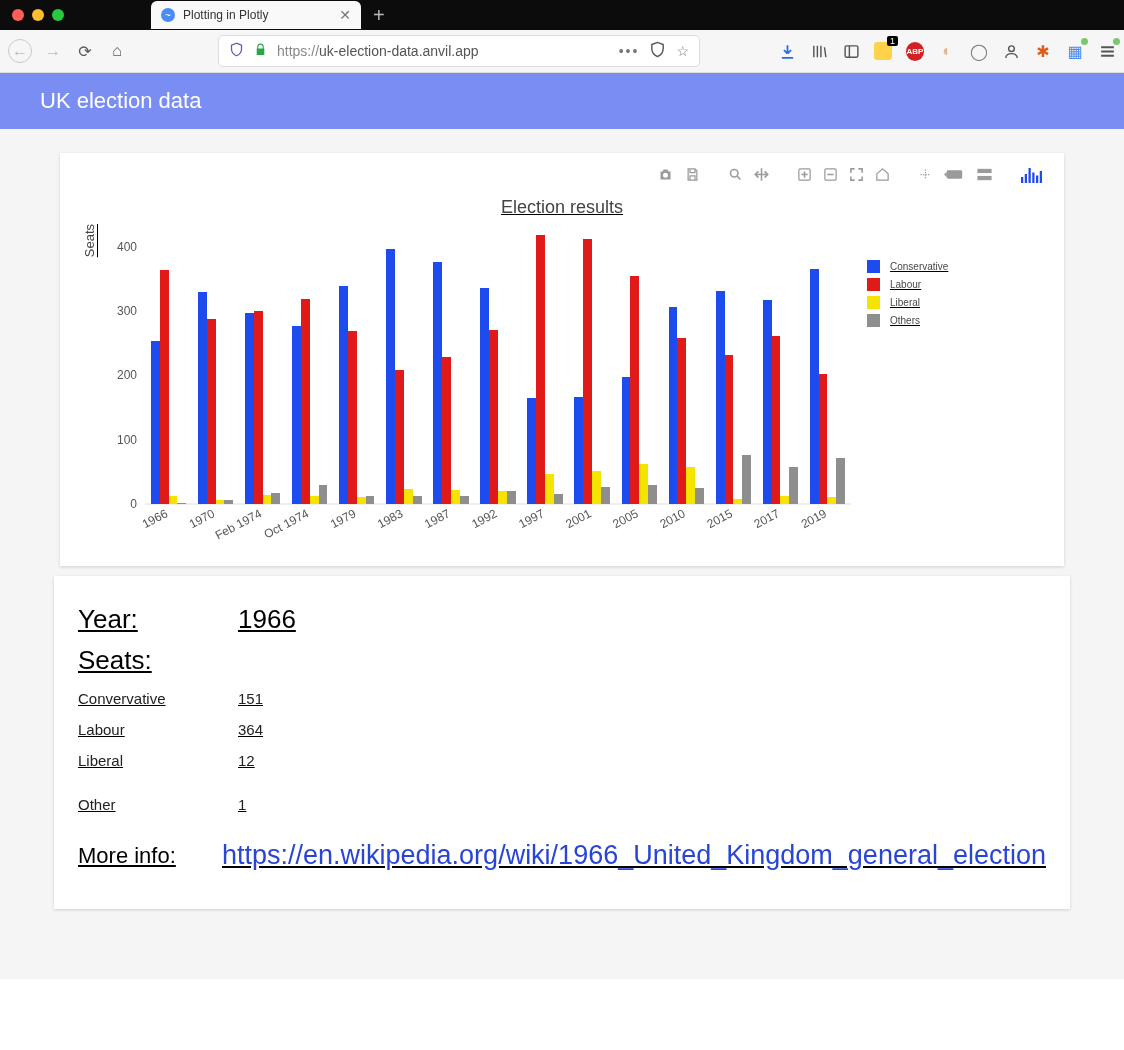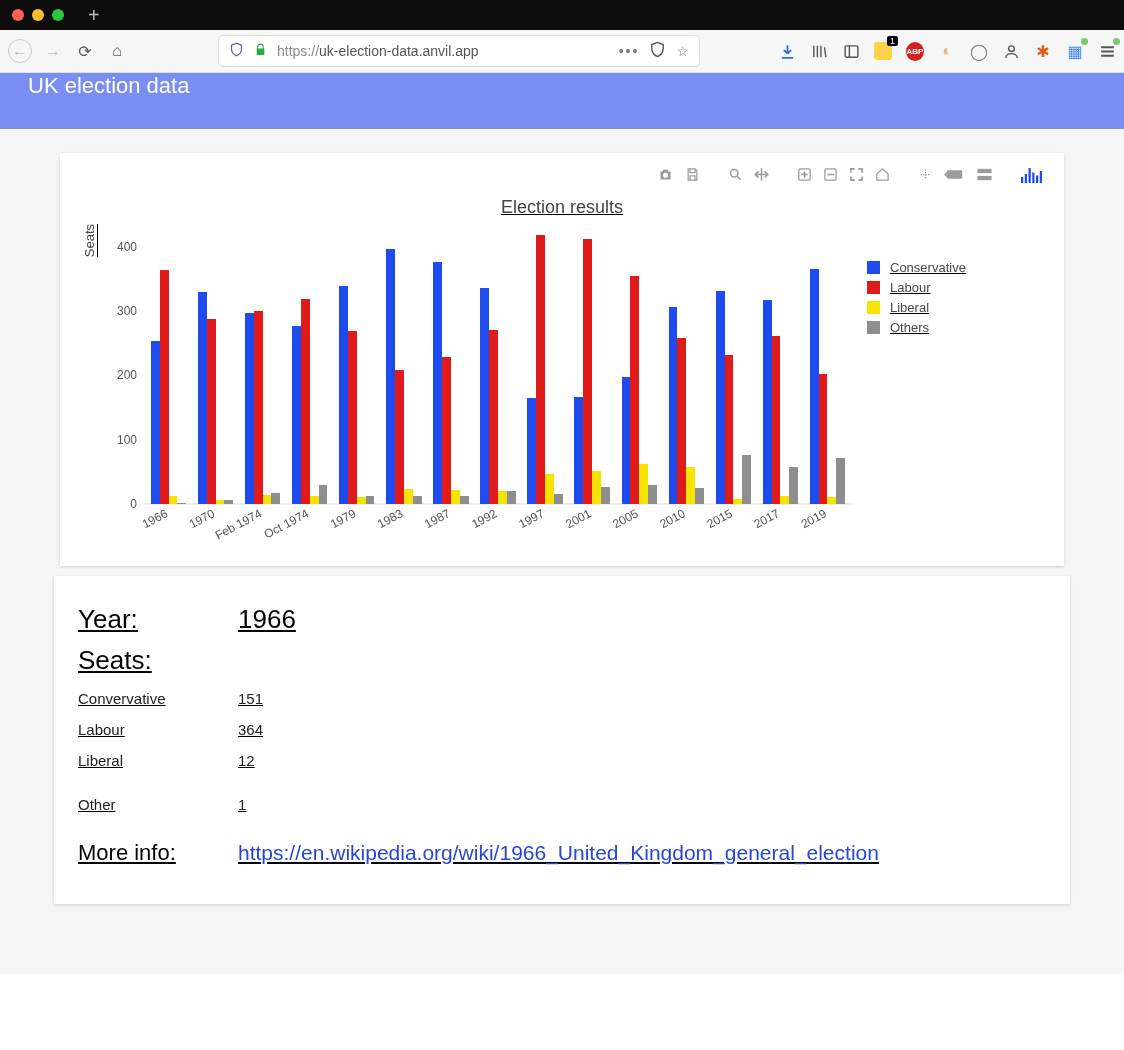--- a/index.html
+++ b/index.html
@@ -34,58 +34,63 @@
   .toolbar{height:42px;background:var(--toolbar-bg);border-bottom:1px solid var(--toolbar-border);display:flex;align-items:center;padding:0 8px;gap:10px;}
   .tb-icon{color:#5a5a5a;display:flex;align-items:center;justify-content:center;width:22px;height:22px;}
   .urlbar{flex:0 0 460px;height:30px;border:1px solid #dcdcdc;border-radius:5px;background:#fff;display:flex;align-items:center;padding:0 10px;gap:10px;font-size:14px;color:#555;margin-left:80px;}
   .urlbar .url{flex:1;overflow:hidden;white-space:nowrap;}
   .urlbar .prefix{color:#888;}
   .tbright{margin-left:auto;display:flex;align-items:center;gap:14px;}
   .tbright .ic{width:18px;height:18px;color:#555;display:flex;align-items:center;justify-content:center;position:relative;}
   .badge{position:absolute;top:-6px;right:-6px;background:#000;color:#fff;font-size:9px;padding:0 3px;border-radius:2px;}
   .abp{background:#d32022;color:#fff;width:19px;height:19px;border-radius:50%;font-size:8px;font-weight:700;display:flex;align-items:center;justify-content:center;}
   
-  .banner{background:var(--banner);color:#fff;height:56px;display:flex;align-items:flex-start;padding:0 28px;font-size:22px;}
+  .banner{background:var(--banner);color:#fff;height:56px;display:flex;align-items:center;padding:0 40px;font-size:22px;}
   
   .page{background:var(--page-bg);padding:24px 0 60px 0;}
   .card{width:968px;margin:0 auto 10px auto;background:var(--card-bg);box-shadow:0 1px 3px rgba(0,0,0,.15);text-decoration:underline;}
   
   .plot-card{padding:12px 18px 18px 18px;}
   .modebar{display:flex;justify-content:flex-end;gap:11px;color:var(--plotly-icon);font-size:14px;padding:2px 4px 8px 0;}
   .modebar span{cursor:pointer;}
   .plot-title{text-align:center;font-size:18px;color:#444;margin:2px 0 6px 0;}
   .plot-area{display:flex;align-items:flex-start;}
   .ylabel{writing-mode:vertical-rl;transform:rotate(180deg);font-size:13px;color:#444;padding:140px 4px 0 0;}
   .chart-wrap{position:relative;width:760px;}
-  .legend{font-size:13px;color:var(--legend-text);padding:36px 0 0 10px;}
+  .legend{font-size:10px;color:var(--legend-text);padding:36px 0 0 10px;}
   .legend .row{display:flex;align-items:center;gap:10px;margin-bottom:5px;}
   .sw{width:13px;height:13px;}
   
   .chart-svg{width:760px;height:320px;font-family:inherit;font-size:12px;}
   .ticky text{fill:#555;}
   .tickx text{fill:#555;}
   .bars rect{shape-rendering:crispEdges;}
   
   .details-card{padding:18px 24px 28px 24px;}
   .d-row{display:flex;margin:10px 0;}
   .d-row .label{width:160px;}
   .big{font-size:26px;font-weight:400;}
   .med{font-size:22px;font-weight:400;}
   .small{font-size:15px;color:#222;}
-  .link{color:var(--link);text-decoration:none;font-size:21px;}
+  .link{color:var(--link);text-decoration:none;font-size:27px;}
   .seats-block{margin-top:6px;margin-bottom:14px;}
 </style>
 </head>
 <body>
 
 <div class="titlebar">
   <div class="traffic">
     <div class="dot" style="background:var(--mac-red)"></div>
     <div class="dot" style="background:var(--mac-yellow)"></div>
     <div class="dot" style="background:var(--mac-green)"></div>
+  </div>
+  <div class="tab">
+    <span class="favicon"></span>
+    <span>Plotting in Plotly</span>
+    <span class="close">✕</span>
   </div>
   <div class="newtab">+</div>
 </div>
 
 <div class="toolbar">
   <span class="tb-icon" style="border:1px solid #c9c9c9;border-radius:50%;color:#bbb">←</span>
   <span class="tb-icon" style="color:#bbb">→</span>
   <span class="tb-icon">⟳</span>
   <span class="tb-icon">⌂</span>
   <div class="urlbar">

